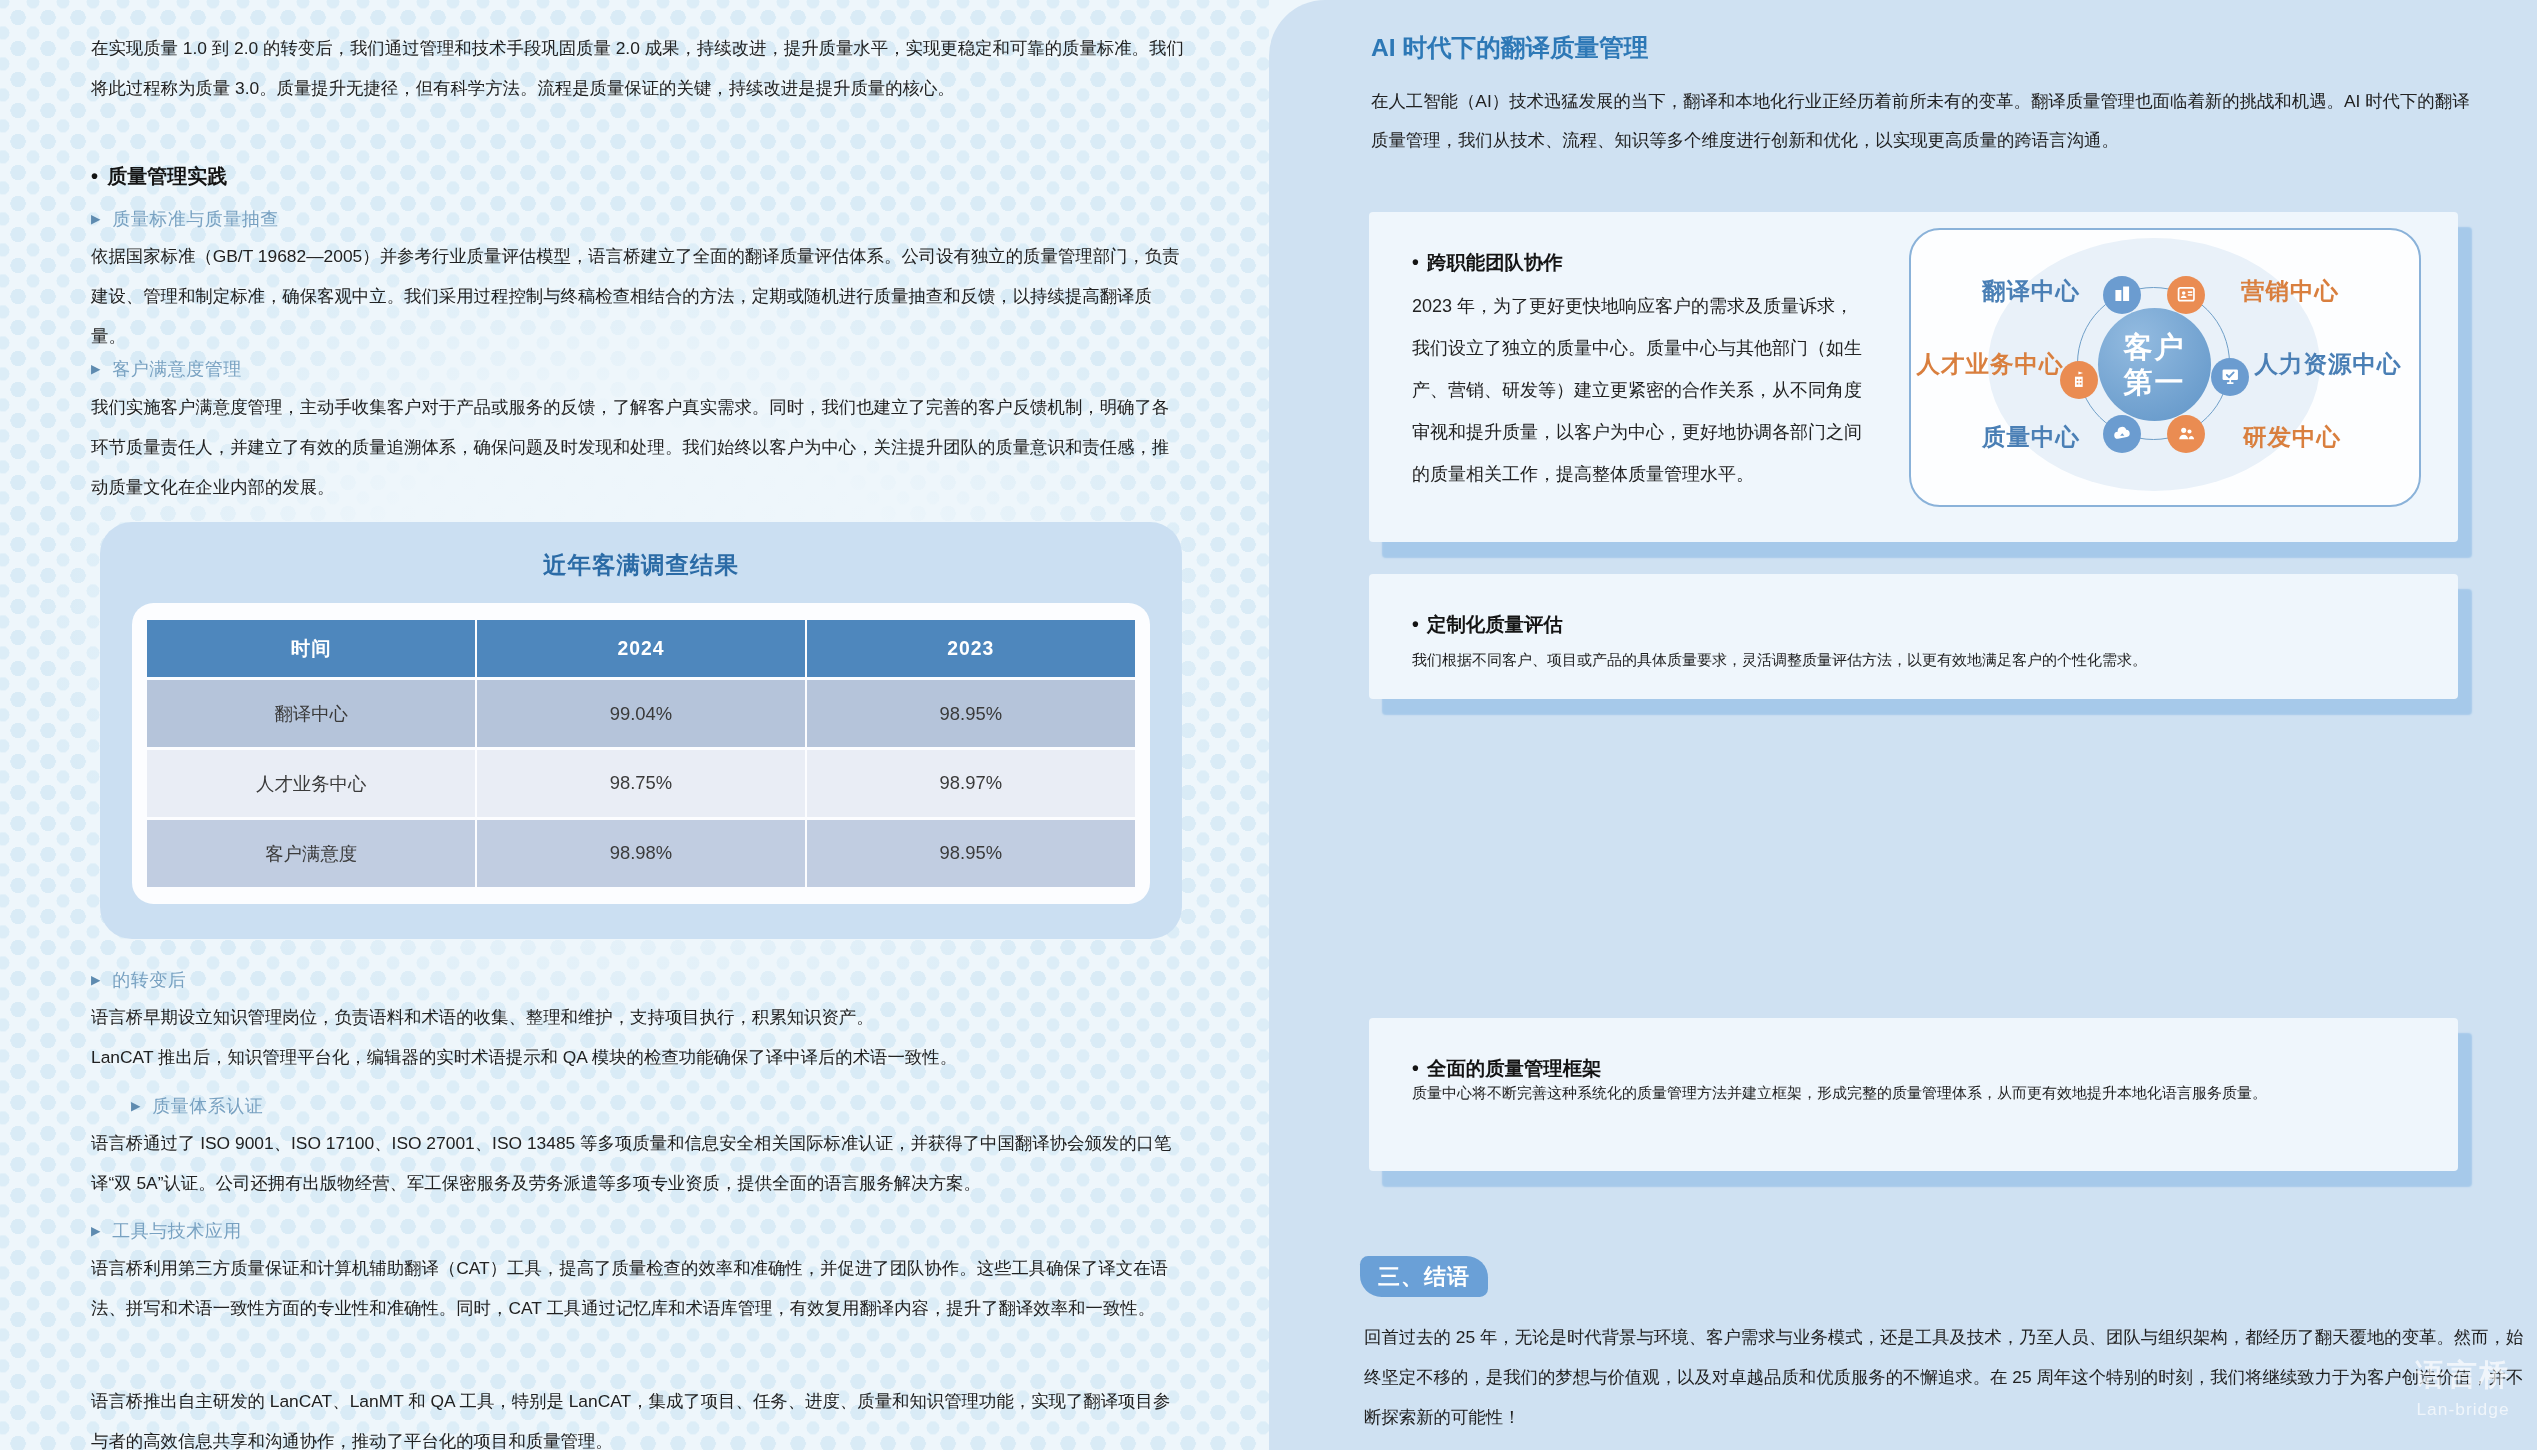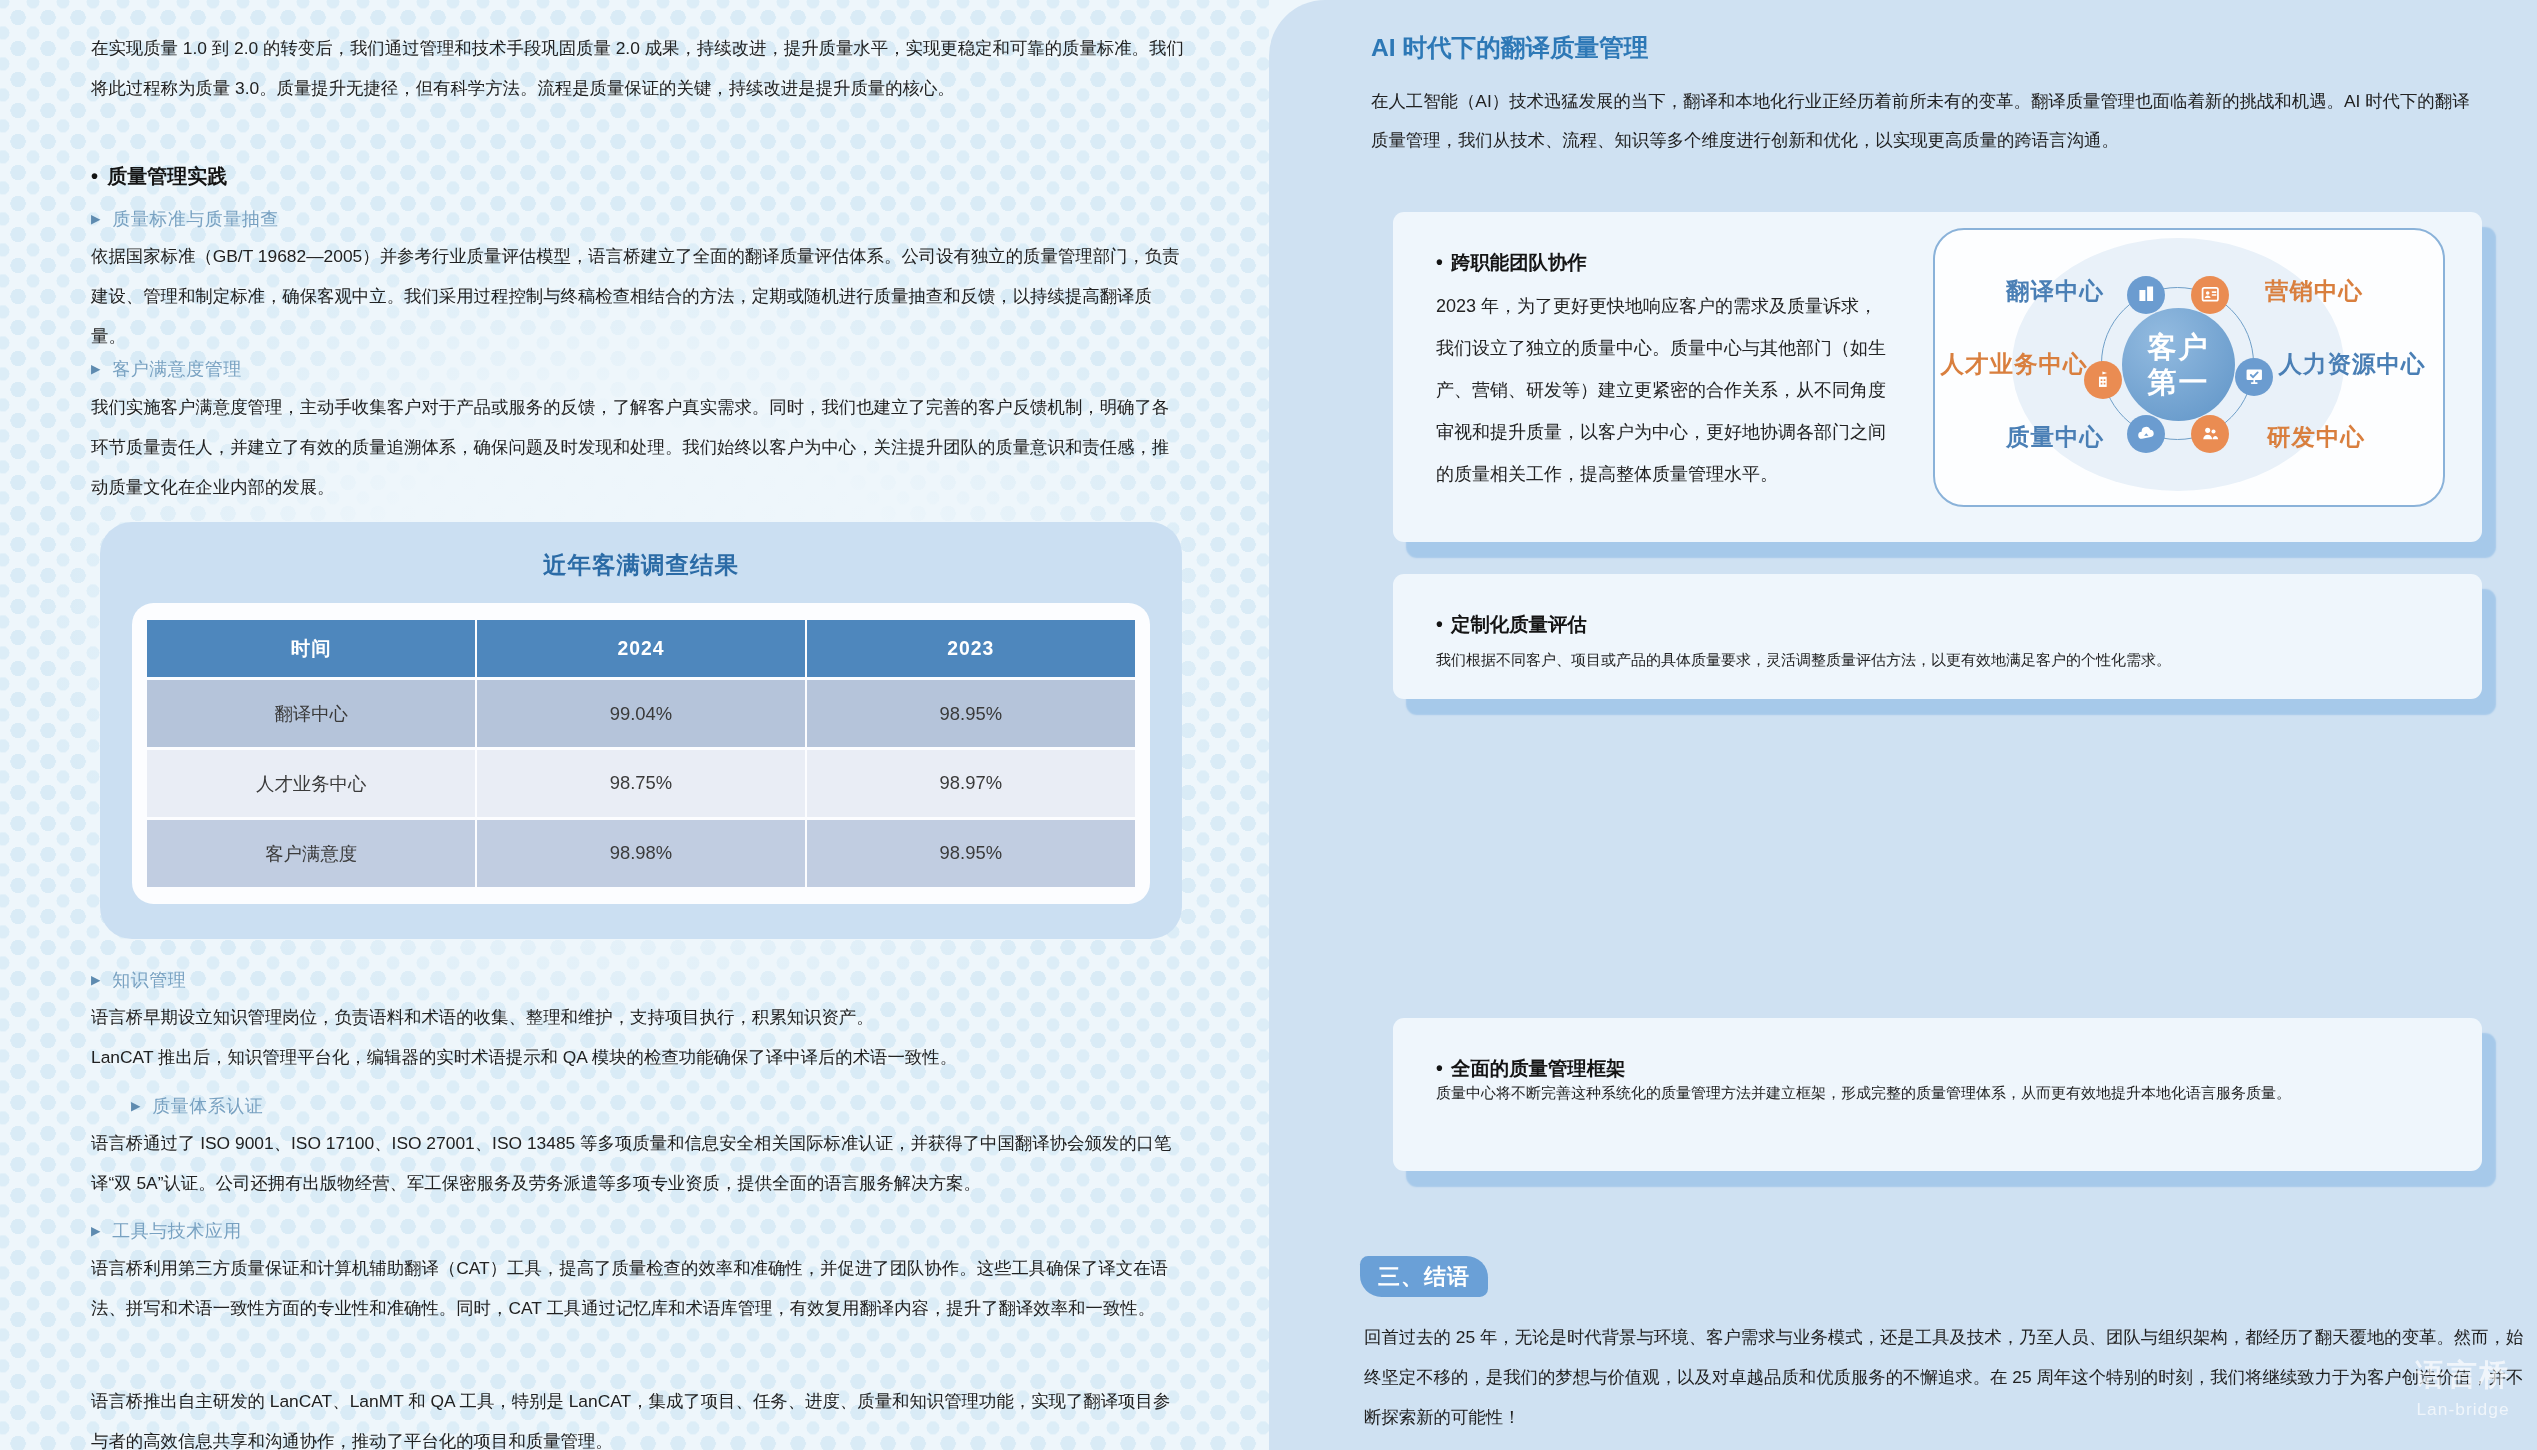--- a/index.html
+++ b/index.html
@@ -54,21 +54,21 @@
 
   
   .page-right{
     position:absolute;left:1269px;top:0;width:1269px;height:1450px;
     background:#cfe1f2;border-top-left-radius:56px;
   }
   .r-title{position:absolute;left:102px;top:31px;margin:0;font-size:24.6px;font-weight:700;color:#2d78b6;}
   .r-intro{position:absolute;left:102px;top:82px;width:1100px;margin:0;font-size:17.4px;line-height:39px;color:#212121;}
   .card{
     position:absolute;left:100px;width:1089px;box-sizing:border-box;
-    background:#eff6fc;border-radius:11px;box-shadow:13.3px 15.3px 1.5px #a6c9ea;margin-left:24px;
+    background:#eff6fc;border-radius:4px;box-shadow:13.3px 15.3px 1.5px #a6c9ea;
   }
   .card1{top:212px;height:330px;}
   .card2{top:574px;height:125px;}
   .card3{top:735px;height:214px;}
   .card4{top:1018px;height:153px;}
   .card-title{position:absolute;left:43px;top:37px;font-size:19.4px;font-weight:700;color:#141414;}
   .card-title .blt{margin-right:8.2px;}
   .card-body{position:absolute;left:43px;margin:0;font-size:15px;line-height:39px;color:#222222;}
   .card1 .card-body{top:73px;width:450px;font-size:18px;line-height:42px;}
   .card2 .card-body{top:66px;width:1003px;}
@@ -162,21 +162,21 @@
             <td>客户满意度</td>
             <td>98.98%</td>
             <td>98.95%</td>
           </tr>
         </tbody>
       </table>
     </div>
   </div>
 
   <div class="lsub ls3">
-    <span class="arr">▶</span><span>知识管理</span>
+    <span class="arr">▶</span><span>的转变后</span>
   </div>
   <p class="lpara lp4"><span>语言桥早期设立知识管理岗位，负责语料和术语的收集、整理和维护，支持项目执行，积累知识资产。</span><br><span>LanCAT 推出后，知识管理平台化，编辑器的实时术语提示和 QA 模块的检查功能确保了译中译后的术语一致性。</span></p>
 
   <div class="lsub ls4">
     <span class="arr">▶</span><span>质量体系认证</span>
   </div>
   <p class="lpara lp5">语言桥通过了 ISO 9001、ISO 17100、ISO 27001、ISO 13485 等多项质量和信息安全相关国际标准认证，并获得了中国翻译协会颁发的口笔译“双 5A”认证。公司还拥有出版物经营、军工保密服务及劳务派遣等多项专业资质，提供全面的语言服务解决方案。</p>
 
   <div class="lsub ls5">
     <span class="arr">▶</span><span>工具与技术应用</span>

